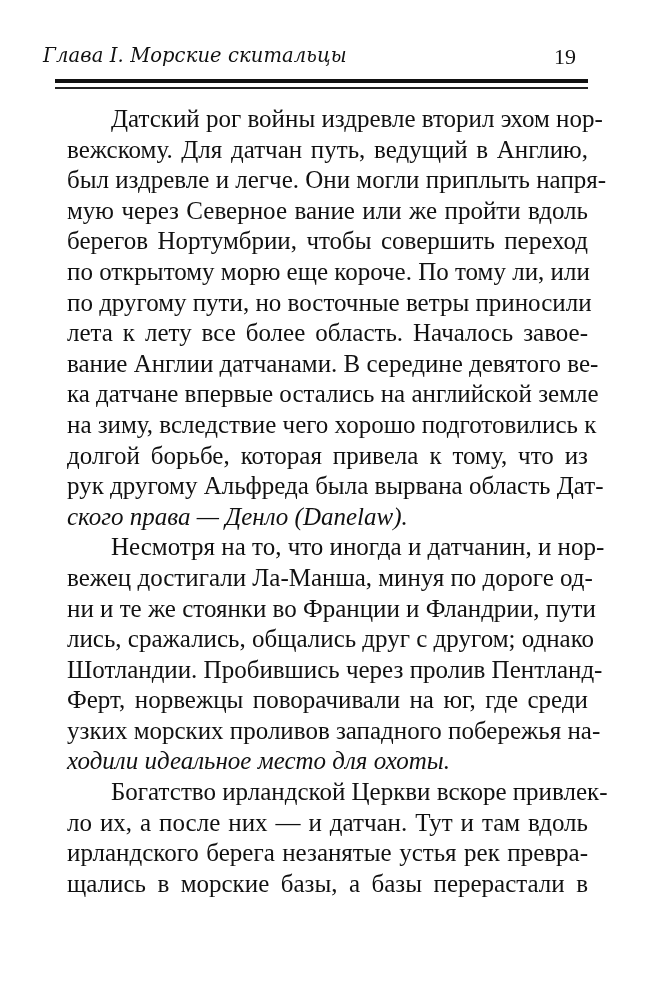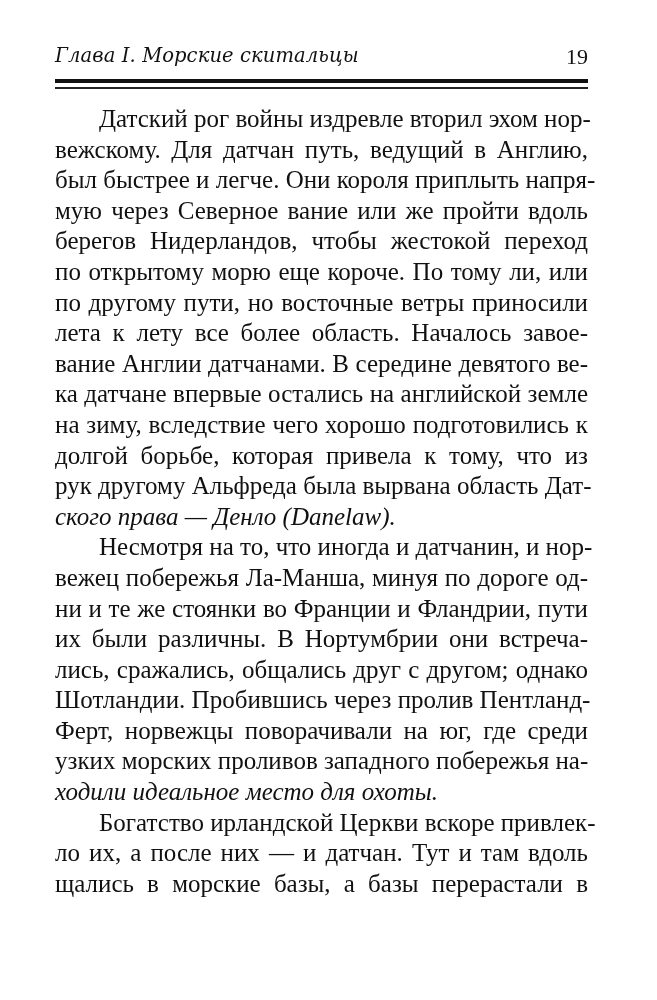--- a/index.html
+++ b/index.html
@@ -9,21 +9,21 @@
     }
     body {
       width: 657px;
       height: 1000px;
       position: relative;
       overflow: hidden;
       color: #111111;
     }
     .page-header {
       position: absolute;
-      left: 55px;
+      left: 43px;
       top: 44px;
       width: 533px;
       height: 30px;
       text-decoration: underline;
     }
     .running-title {
       position: absolute;
       left: 0;
       top: 0;
       font-family: "DejaVu Serif", serif;
@@ -64,20 +64,21 @@
       font-family: "Liberation Serif", serif;
       font-size: 25px;
       line-height: 30.6px;
     }
     .line {
       display: block;
       white-space: nowrap;
       text-align: justify;
       text-align-last: justify;
       height: 30.6px;
+      margin-left: 12px;
     }
     .line.last {
       text-align-last: left;
       font-style: italic;
     }
     .line.indent {
       padding-left: 44px;
     }
   </style>
 </head>
@@ -87,43 +88,43 @@
   <span class="running-title">Глава I. Морские скитальцы</span>
   <span class="page-number">19</span>
 </div>
 <div class="rule-thick"></div>
 <div class="rule-thin"></div>
 
 <div class="body-text">
   <div>
     <span class="line indent">Датский рог войны издревле вторил эхом нор-</span>
     <span class="line">вежскому. Для датчан путь, ведущий в Англию,</span>
-    <span class="line">был быстрее и легче. Они короля приплыть напря-</span>
+    <span class="line">был издревле и легче. Они могли приплыть напря-</span>
     <span class="line">мую через Северное вание или же пройти вдоль</span>
-    <span class="line">берегов Нидерландов, чтобы жестокой переход</span>
+    <span class="line">берегов Нортумбрии, чтобы совершить переход</span>
     <span class="line">по открытому морю еще короче. По тому ли, или</span>
     <span class="line">по другому пути, но восточные ветры приносили</span>
     <span class="line">лета к лету все более область. Началось завое-</span>
     <span class="line">вание Англии датчанами. В середине девятого ве-</span>
     <span class="line">ка датчане впервые остались на английской земле</span>
     <span class="line">на зиму, вследствие чего хорошо подготовились к</span>
     <span class="line">долгой борьбе, которая привела к тому, что из</span>
     <span class="line">рук другому Альфреда была вырвана область Дат-</span>
     <span class="line last">ского права — Денло (Danelaw).</span>
   </div>
   <div>
     <span class="line indent">Несмотря на то, что иногда и датчанин, и нор-</span>
-    <span class="line">вежец побережья Ла-Манша, минуя по дороге од-</span>
+    <span class="line">вежец достигали Ла-Манша, минуя по дороге од-</span>
     <span class="line">ни и те же стоянки во Франции и Фландрии, пути</span>
-    <span class="line">их были различны. В Нортумбрии они встреча-</span>
     <span class="line">лись, сражались, общались друг с другом; однако</span>
     <span class="line">Шотландии. Пробившись через пролив Пентланд-</span>
     <span class="line">Ферт, норвежцы поворачивали на юг, где среди</span>
     <span class="line">узких морских проливов западного побережья на-</span>
     <span class="line last">ходили идеальное место для охоты.</span>
   </div>
   <div>
     <span class="line indent">Богатство ирландской Церкви вскоре привлек-</span>
     <span class="line">ло их, а после них — и датчан. Тут и там вдоль</span>
+    <span class="line">ирландского берега незанятые устья рек превра-</span>
     <span class="line">щались в морские базы, а базы перерастали в</span>
 
   </div>
 </div>
 
 </body></html>

